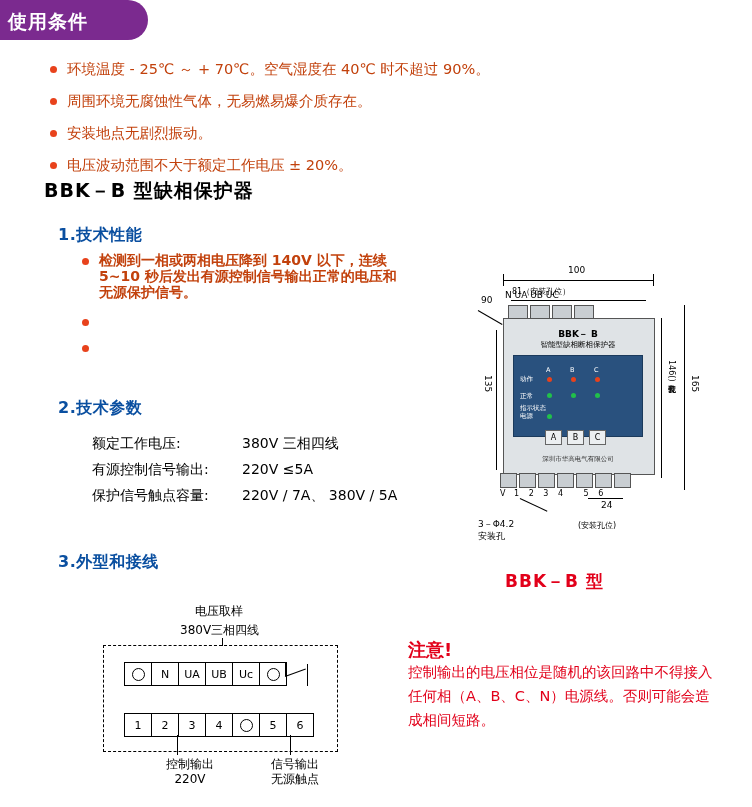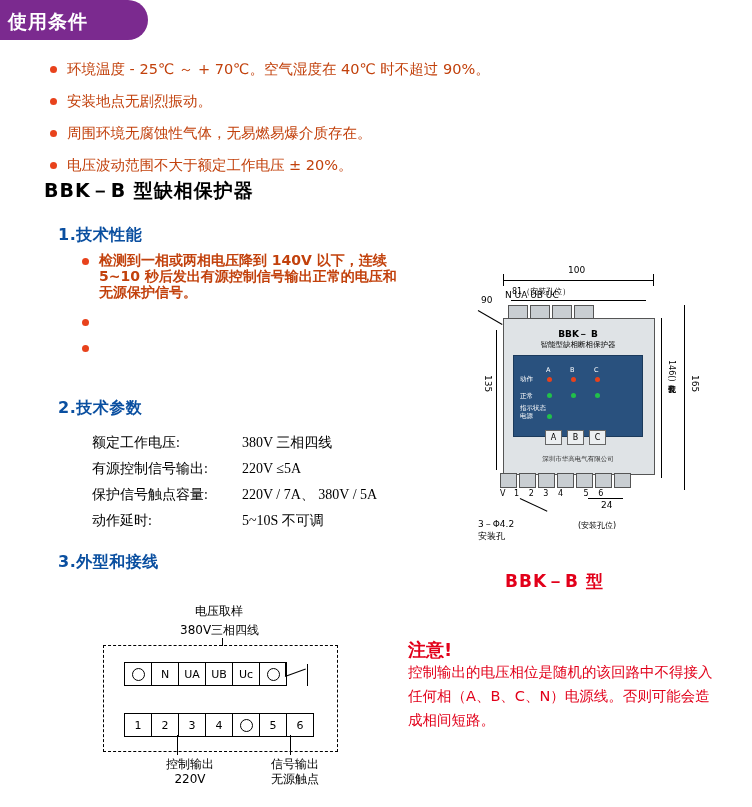--- a/index.html
+++ b/index.html
@@ -95,21 +95,21 @@
   .sec1-list .bullet-text { font-size: 14px; line-height: 16px; font-weight: bold; }
 
   
   .param-table {
     position: absolute;
     left: 92px;
     top: 430px;
     font-size: 14px;
     line-height: 26px;
   }
-  .param-row { display: flex; font-family: Liberation Serif, serif; }
+  .param-row { display: flex; }
   .param-label { width: 150px; }
   .param-value { }
   .wiring-caption1 {
     position: absolute;
     left: 195px;
     top: 603px;
     font-size: 12px;
   }
   .wiring-caption2 {
     position: absolute;
@@ -325,25 +325,25 @@
 <div class="header-banner"></div>
 <div class="header-banner-text">使用条件</div>
 
 <div class="top-list">
   <div class="bullet-row">
     <div class="bullet-dot"></div>
     <div class="bullet-text">环境温度 - 25℃ ～ + 70℃。空气湿度在 40℃ 时不超过 90%。</div>
   </div>
   <div class="bullet-row">
     <div class="bullet-dot"></div>
+    <div class="bullet-text">周围环境无腐蚀性气体，无易燃易爆介质存在。</div>
+  </div>
+  <div class="bullet-row">
+    <div class="bullet-dot"></div>
     <div class="bullet-text">安装地点无剧烈振动。</div>
-  </div>
-  <div class="bullet-row">
-    <div class="bullet-dot"></div>
-    <div class="bullet-text">周围环境无腐蚀性气体，无易燃易爆介质存在。</div>
   </div>
   <div class="bullet-row">
     <div class="bullet-dot"></div>
     <div class="bullet-text">电压波动范围不大于额定工作电压 ± 20%。</div>
   </div>
 </div>
 
 <div class="product-title">BBK－B 型缺相保护器</div>
 
 <div class="sec-head" id="sec1">1.技术性能</div>
@@ -368,24 +368,20 @@
     <div class="param-label">额定工作电压:</div>
     <div class="param-value">380V    三相四线</div>
   </div>
   <div class="param-row">
     <div class="param-label">有源控制信号输出:</div>
     <div class="param-value">220V    ≤5A</div>
   </div>
   <div class="param-row">
     <div class="param-label">保护信号触点容量:</div>
     <div class="param-value">220V / 7A、 380V / 5A</div>
-  </div>
-  <div class="param-row">
-    <div class="param-label">动作延时:</div>
-    <div class="param-value">5~10S    不可调</div>
   </div>
 </div>
 
 <div class="wiring-caption1">电压取样</div>
 <div class="wiring-caption2">380V三相四线</div>
 
 <div class="dim-line" style="left:222px; top:638px; width:1px; height:8px;"></div>
 
 <div class="wiring-box"></div>
 

